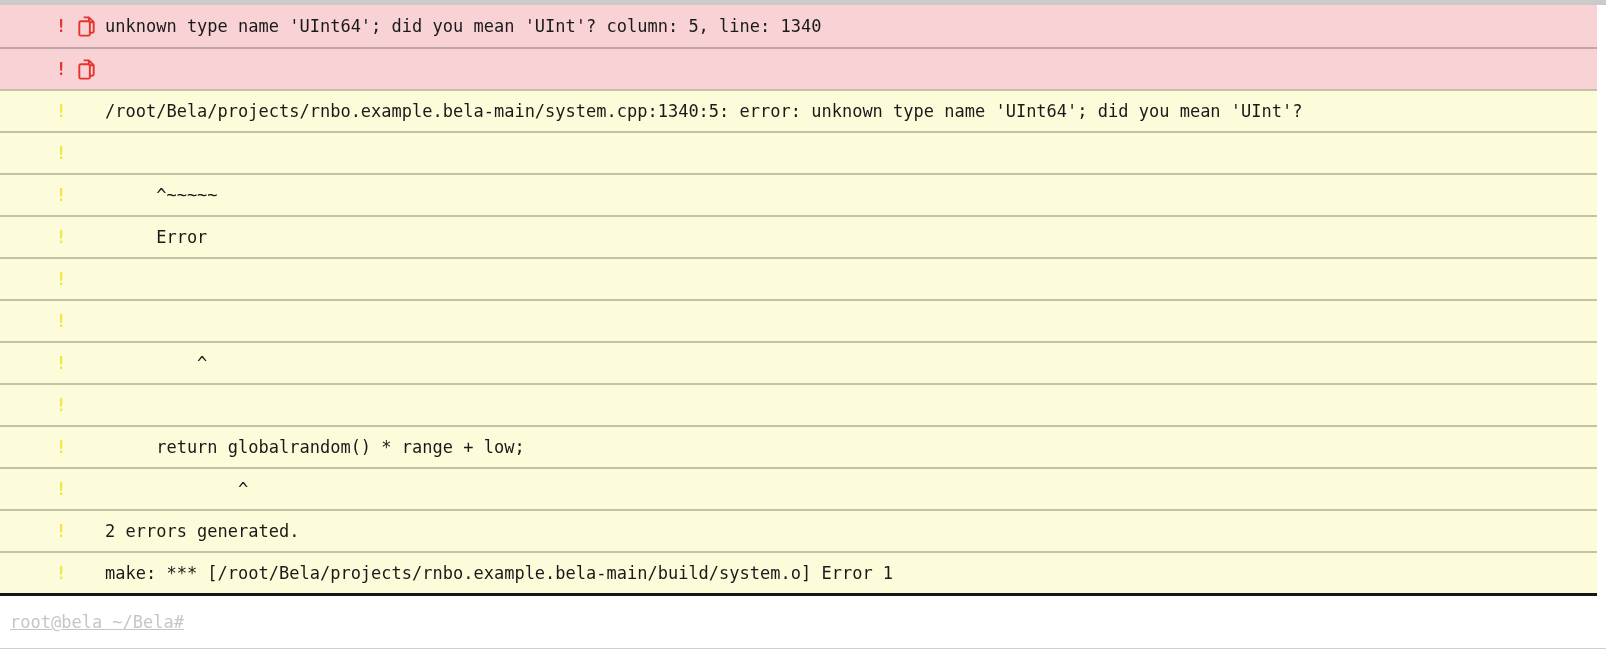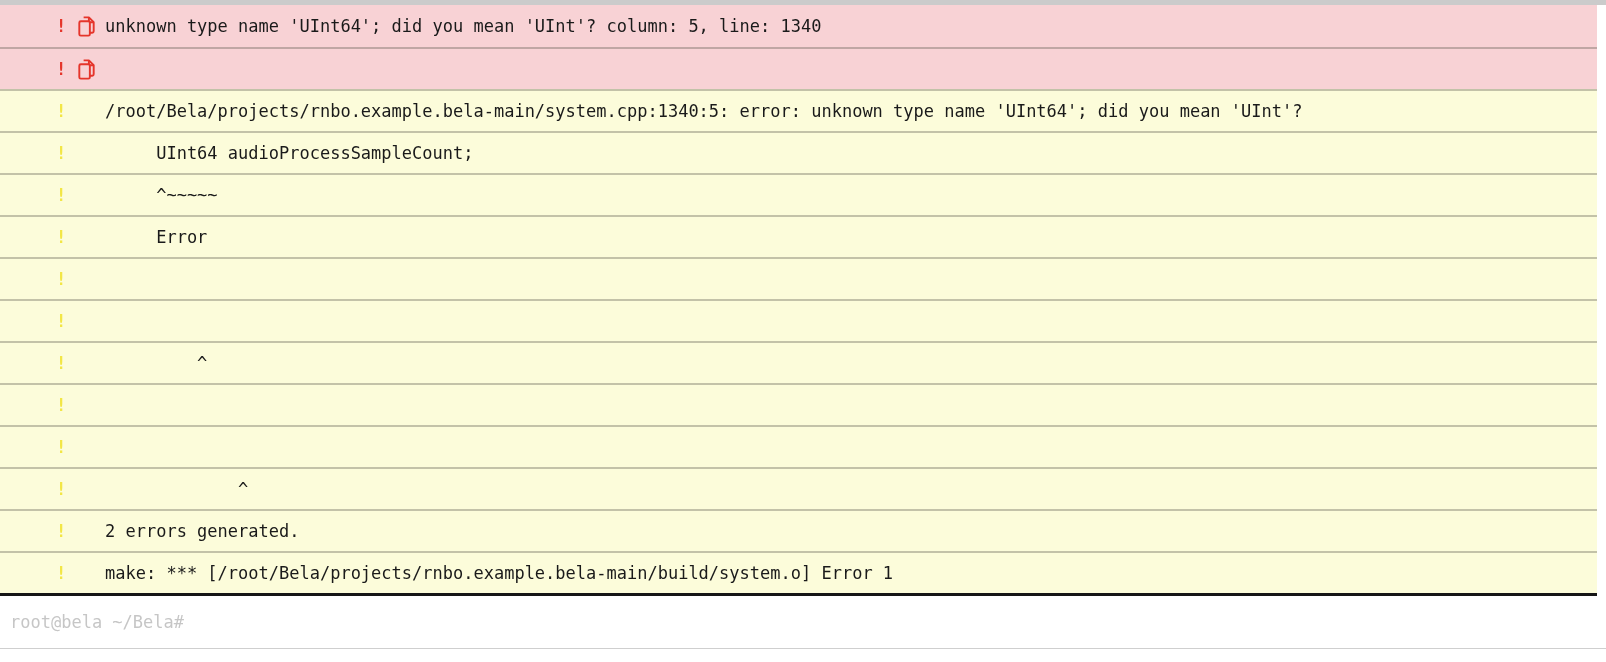--- a/index.html
+++ b/index.html
@@ -27,21 +27,21 @@
   .copy-btn {
     display: inline-flex; width: 23px; height: 23px;
     background: none; border: none; padding: 0; cursor: pointer;
   }
   .msg { white-space: pre; flex: 1; overflow: hidden; }
   .separator { height: 3px; width: 1597px; background: var(--separator, #161616); }
   .terminal {
     height: 52px; display: flex; align-items: center; padding-left: 10px;
     background: #ffffff; cursor: text;
   }
-  .prompt { color: var(--prompt-text, #c6c6c6); white-space: pre; }
+  .prompt { color: var(--prompt-text, #c6c6c6); white-space: pre; text-decoration: underline; }
   .bottom-line { height: 1px; width: 100%; background: var(--bottom-line, #cfcfcf); }
 </style>
 </head>
 <body>
 
 <div class="top-bar"></div>
 
 <div class="console">
 
   <div class="row row-error">
@@ -79,21 +79,20 @@
     <div class="gutter">
       <span class="bang">!</span>
     </div>
     <div class="msg">/root/Bela/projects/rnbo.example.bela-main/system.cpp:1340:5: error: unknown type name 'UInt64'; did you mean 'UInt'?</div>
   </div>
 
   <div class="row row-warn">
     <div class="gutter">
       <span class="bang">!</span>
     </div>
-    <div class="msg">     UInt64 audioProcessSampleCount;</div>
   </div>
 
   <div class="row row-warn">
     <div class="gutter">
       <span class="bang">!</span>
     </div>
     <div class="msg">     ^~~~~~</div>
   </div>
 
   <div class="row row-warn">
@@ -125,20 +124,21 @@
   <div class="row row-warn">
     <div class="gutter">
       <span class="bang">!</span>
     </div>
   </div>
 
   <div class="row row-warn">
     <div class="gutter">
       <span class="bang">!</span>
     </div>
+    <div class="msg">     return globalrandom() * range + low;</div>
   </div>
 
   <div class="row row-warn">
     <div class="gutter">
       <span class="bang">!</span>
     </div>
     <div class="msg">             ^</div>
   </div>
 
   <div class="row row-warn">

